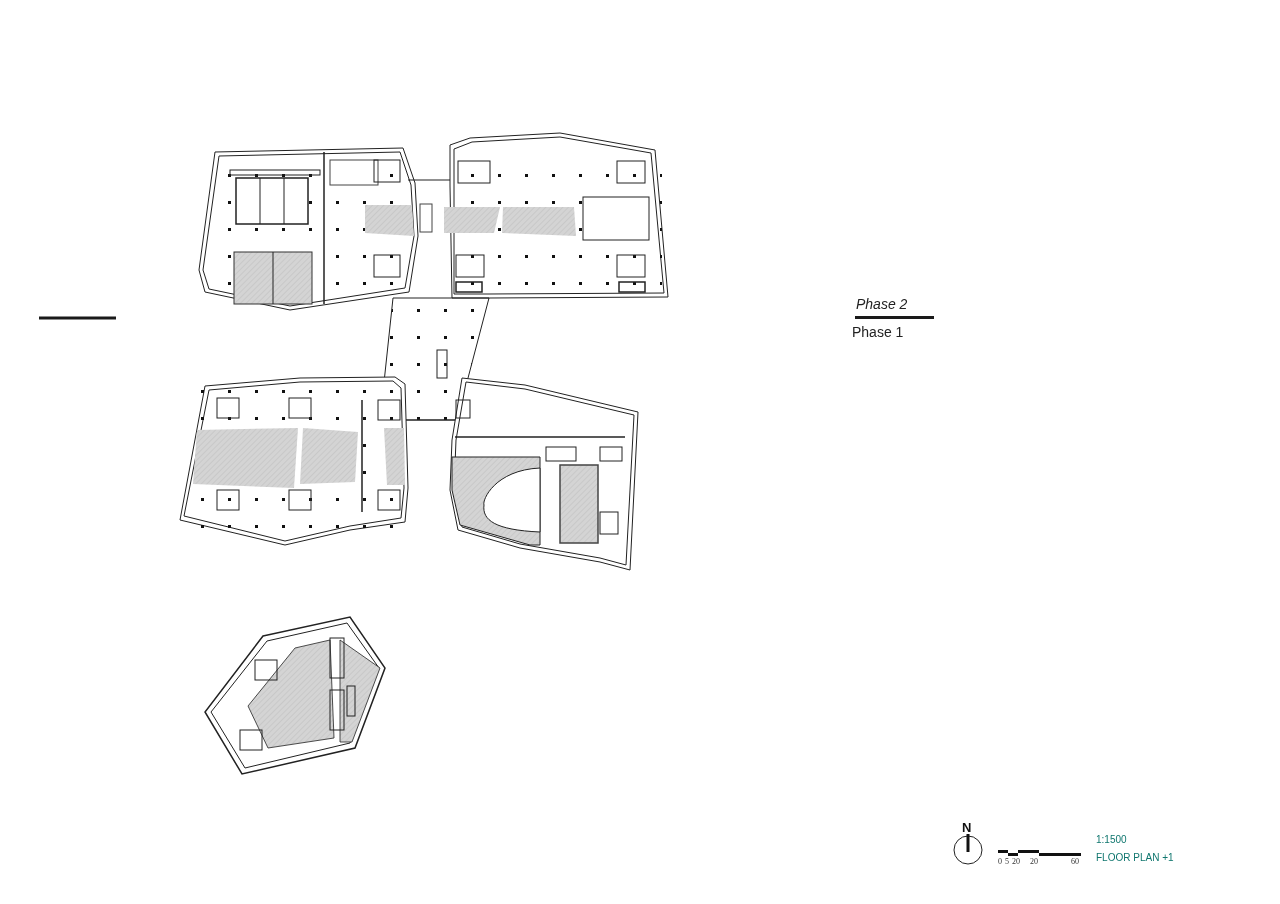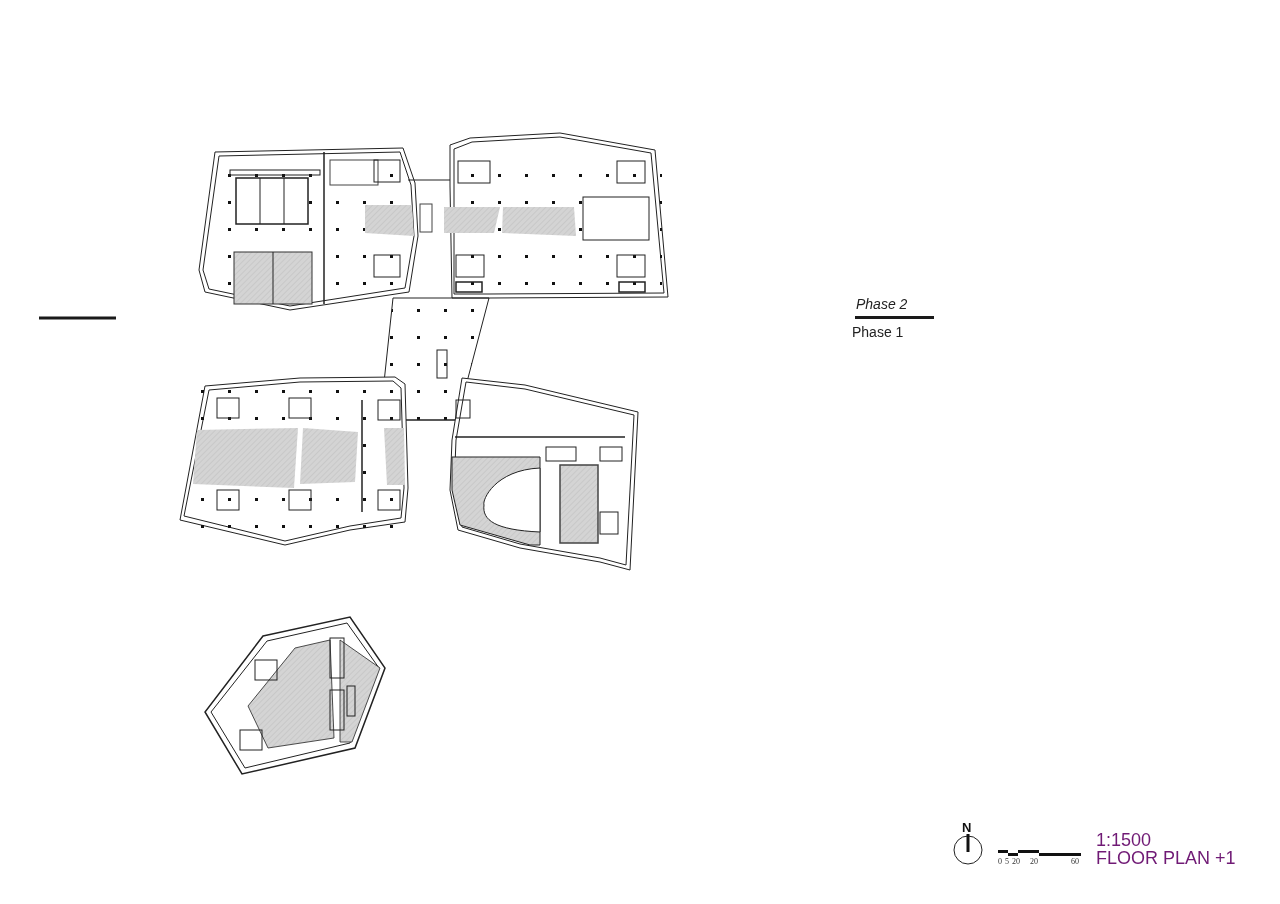--- a/index.html
+++ b/index.html
@@ -1,20 +1,20 @@
 <!DOCTYPE html>
 <html><head>
 <meta charset="utf-8">
 <style>
   html, body { margin:0; padding:0; background:#ffffff; }
   body { width:1280px; height:904px; position:relative; overflow:hidden; font-family:"Liberation Sans", sans-serif; color:#111; }
   #plan { position:absolute; left:0; top:0; width:1280px; height:904px; }
   .legend-text { position:absolute; font-size:14px; color:#222; }
   .phase-line { position:absolute; background:#1a1a1a; height:3px; }
-  .title-block { position:absolute; font-size:18px; color:#701a75; line-height:18px; }
+  .title-block { position:absolute; font-size:10px; color:#0f766e; line-height:18px; }
   .scale-num { position:absolute; font-family:"Liberation Serif", serif; font-size:8px; color:#333; }
 </style>
 </head>
 <body>
 
 <svg id="plan" viewBox="0 0 1280 904" xmlns="http://www.w3.org/2000/svg">
   <defs>
     <pattern id="hatch" patternUnits="userSpaceOnUse" width="4" height="4" patternTransform="rotate(45)">
       <rect width="4" height="4" fill="#d4d4d4"></rect>
       <line x1="0" y1="0" x2="0" y2="4" stroke="#bdbdbd" stroke-width="1"></line>

